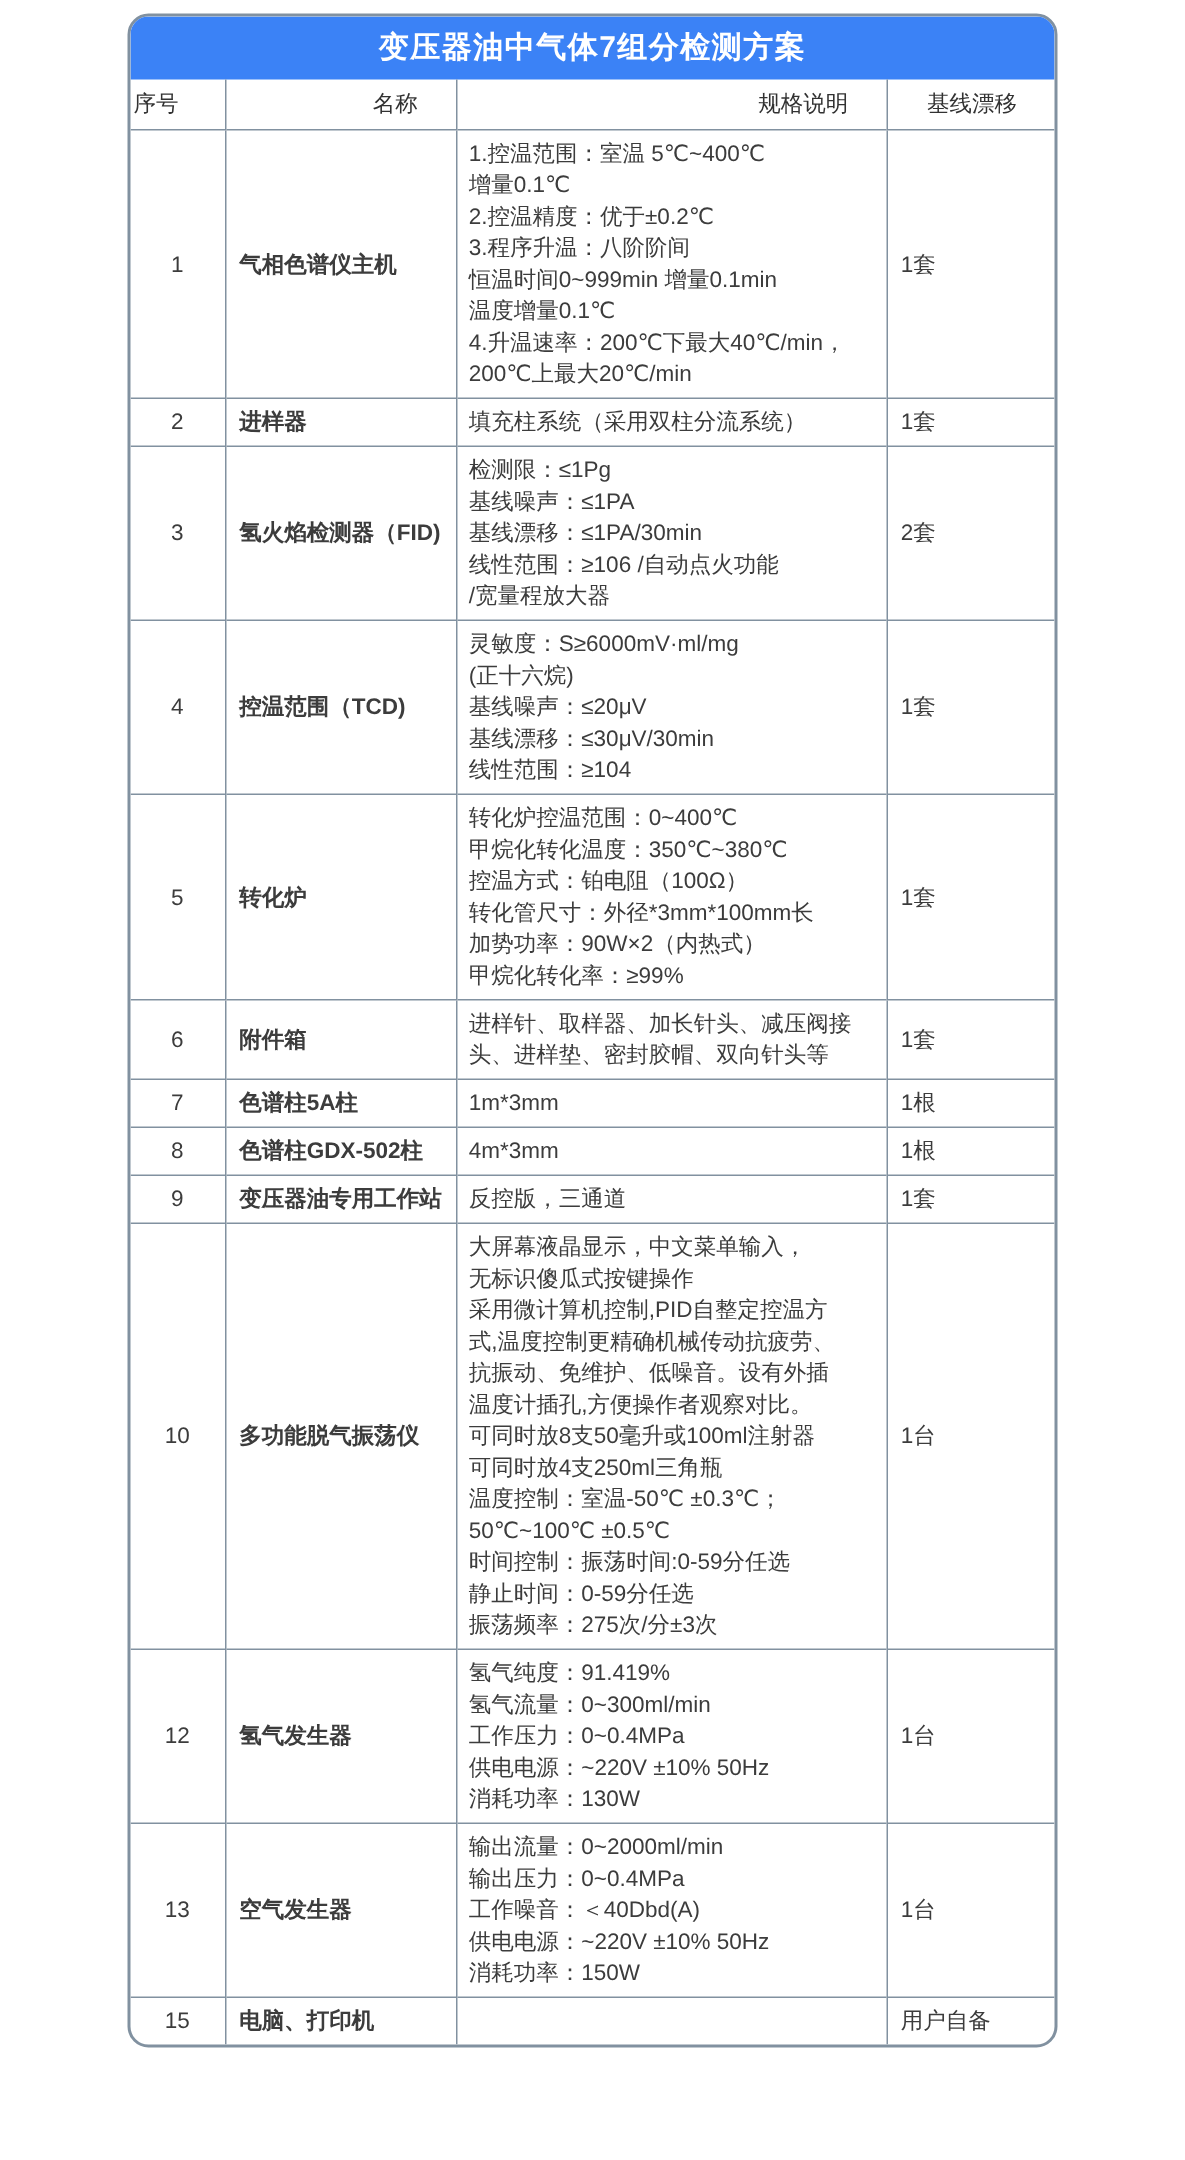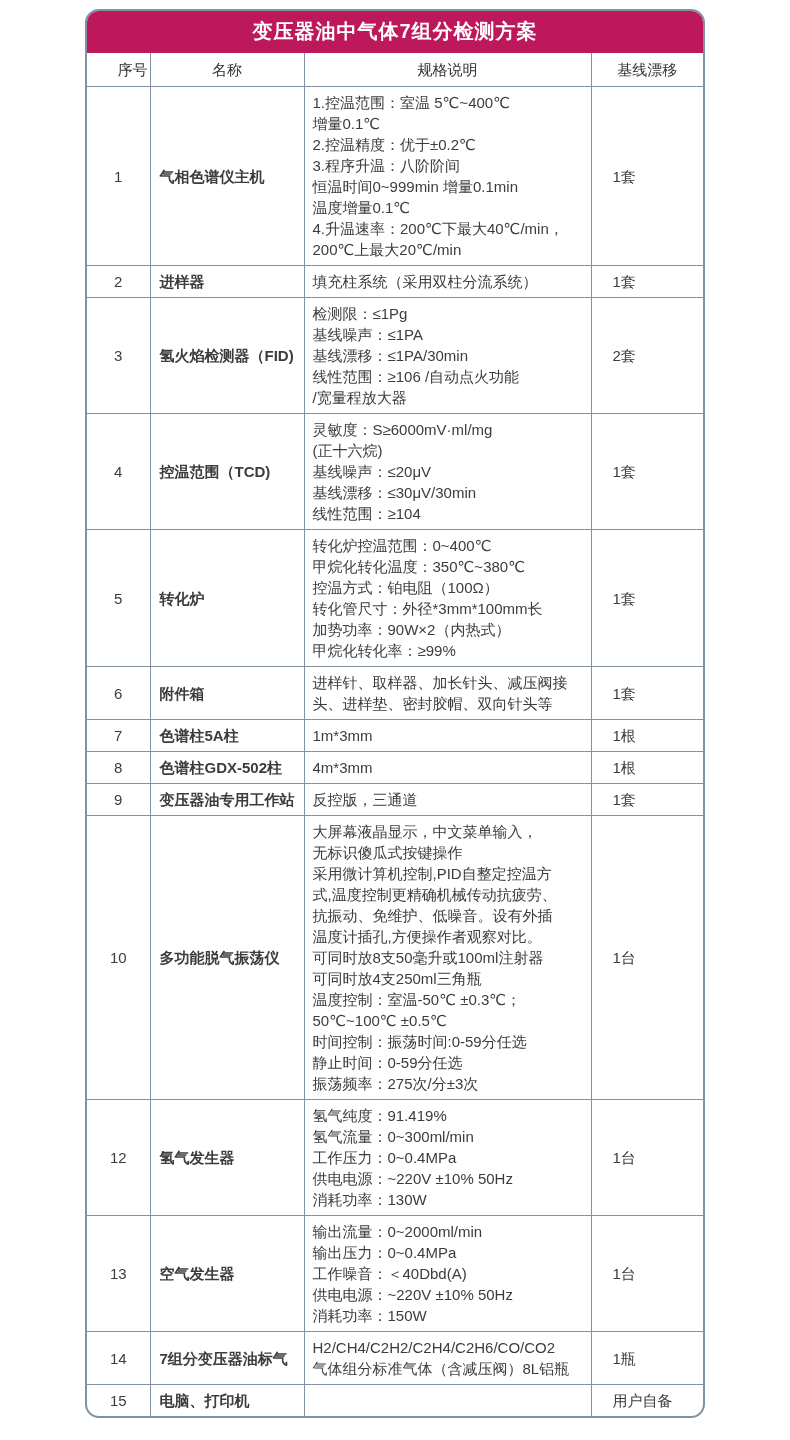--- a/index.html
+++ b/index.html
@@ -2,37 +2,37 @@
 <html><head>
 <meta charset="utf-8">
 <style>
   html,body{margin:0;padding:0;background:#ffffff;}
   body{width:790px;min-height:1440px;font-family:"Liberation Sans","DejaVu Sans",sans-serif;color:#3c3c3c;}
   .card{
     width:616px;margin:9px auto 0;
     border:2px solid #8191a0;border-radius:14px;overflow:hidden;background:#fff;
   }
   .title-bar{
-    background:#be185d;color:#ffffff;font-weight:bold;font-size:20px;
+    background:#3b82f6;color:#ffffff;font-weight:bold;font-size:20px;
     text-align:center;padding:7px 0 8px;letter-spacing:1px;
   }
   table.spec-table{border-collapse:collapse;width:100%;table-layout:fixed;}
   .spec-table th,.spec-table td{
     border-left:1px solid #8191a0;border-top:1px solid #8191a0;
     font-size:15px;line-height:21px;vertical-align:middle;
     word-break:break-all;
   }
   .spec-table th:first-child,.spec-table td:first-child{border-left:none;}
   .spec-table thead th{border-top:none;font-weight:normal;color:#323232;
-    text-align:center;padding:6px 25px;}
-  .spec-table thead th.c-no{text-align:right;padding:6px 2px;}
+    text-align:right;padding:6px 25px;}
+  .spec-table thead th.c-no{text-align:left;padding:6px 2px;}
   td.c-no{text-align:center;padding:5px 2px;}
   td.c-name{padding:5px 9px;font-weight:bold;}
   td.c-spec{padding:5px 8px;}
-  td.c-qty{padding:5px 21px;}
+  td.c-qty{padding:5px 9px;}
   .spec-line{min-height:21px;}
 </style>
 </head>
 <body>
 
 <div class="card">
   <div class="title-bar">变压器油中气体7组分检测方案</div>
   <table class="spec-table">
     <colgroup>
       <col style="width:63px">
@@ -179,29 +179,20 @@
     <td class="c-spec">
             <div class="spec-line">输出流量：0~2000ml/min</div>
             <div class="spec-line">输出压力：0~0.4MPa</div>
             <div class="spec-line">工作噪音：＜40Dbd(A)</div>
             <div class="spec-line">供电电源：~220V ±10% 50Hz</div>
             <div class="spec-line">消耗功率：150W</div>
           </td>
     <td class="c-qty">1台</td>
   </tr>
         <tr>
-    <td class="c-no">14</td>
-    <td class="c-name">7组分变压器油标气</td>
-    <td class="c-spec">
-            <div class="spec-line">H2/CH4/C2H2/C2H4/C2H6/CO/CO2</div>
-            <div class="spec-line">气体组分标准气体（含减压阀）8L铝瓶</div>
-          </td>
-    <td class="c-qty">1瓶</td>
-  </tr>
-        <tr>
     <td class="c-no">15</td>
     <td class="c-name">电脑、打印机</td>
     <td class="c-spec"></td>
     <td class="c-qty">用户自备</td>
   </tr>
       </tbody>
   </table>
 </div>
 
 </body></html>

